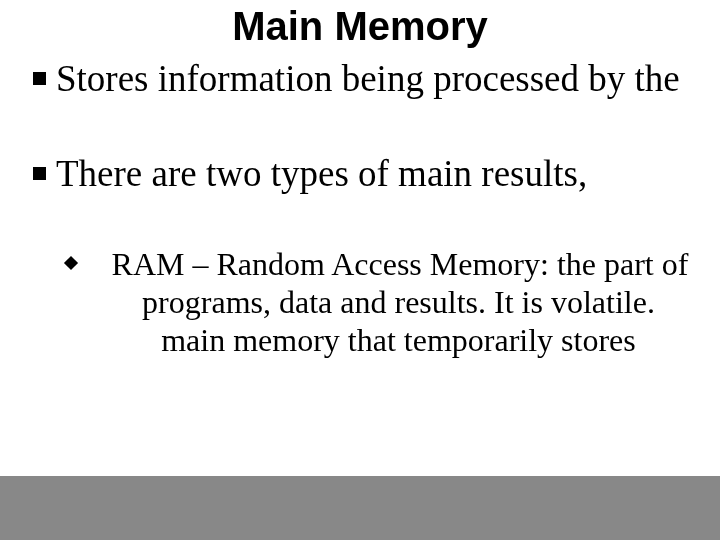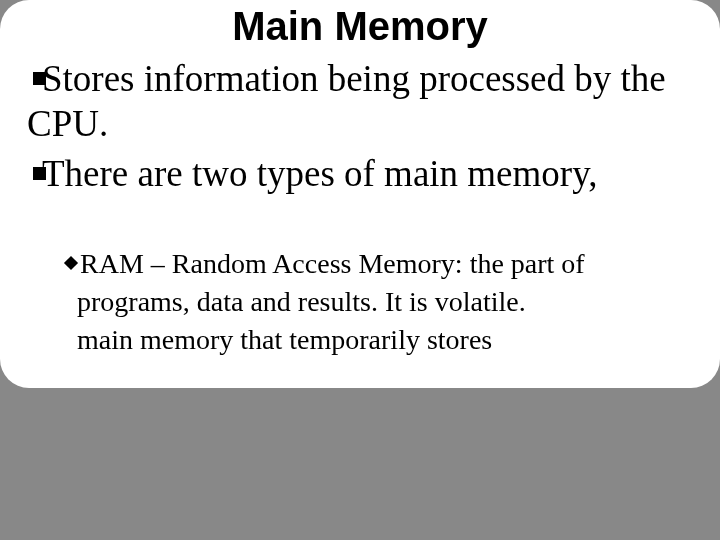--- a/index.html
+++ b/index.html
@@ -1,52 +1,51 @@
 <!DOCTYPE html>
 <html><head>
 <meta charset="utf-8">
 <style>
   html, body { margin: 0; padding: 0; background: #888; }
   .slide {
     position: relative;
     width: 720px;
-    height: 388px;
+    height: 476px;
     background: #ffffff;
     overflow: hidden;
     font-family: "Liberation Serif", serif;
     color: #000000;
-    border-radius: 29px;
   }
   .title {
     position: absolute;
     top: 2px;
     left: 0;
     width: 720px;
     text-align: center;
     font-family: "Liberation Sans", sans-serif;
     font-weight: bold;
     font-size: 40px;
     line-height: 48px;
     letter-spacing: 0px;
     color: #000000;
   }
   .item { position: absolute; left: 0; right: 0; }
-  .lvl1 .text { margin-left: 27px; }
+  .lvl1 .text { margin-left: 41px; }
   .lvl1 .line { font-size: 37px; line-height: 45px; white-space: nowrap; }
   .lvl1 .line.first { padding-left: 15px; }
   .sq-bullet {
     position: absolute;
     left: 33px;
     top: 16px;
     width: 13px;
     height: 13px;
     background: #000000;
   }
   .lvl2 .text { margin-left: 77px; }
-  .lvl2 .line { font-size: 28px; line-height: 38px; white-space: nowrap; }
+  .lvl2 .line { font-size: 32px; line-height: 38px; white-space: nowrap; text-align: center; }
   .lvl2 .line.first { padding-left: 3px; }
   .dia-bullet {
     position: absolute;
     left: 66px;
     top: 13px;
     width: 10px;
     height: 10px;
     background: #000000;
     transform: rotate(45deg);
   }
@@ -77,28 +76,27 @@
 <body>
 
 <div class="slide">
 
   <div class="title">Main Memory</div>
 
   <div class="item lvl1" style="top:56px">
     <span class="sq-bullet"></span>
     <div class="text">
       <div class="line first">Stores information being processed by the</div>
-      <div class="line">CPU.</div>
     </div>
   </div>
 
   <div class="item lvl1" style="top:151px">
     <span class="sq-bullet"></span>
     <div class="text">
-      <div class="line first">There are two types of main memory,</div>
+      <div class="line first">There are two types of main results,</div>
     </div>
   </div>
 
   <div class="item lvl2" style="top:245px">
     <span class="dia-bullet"></span>
     <div class="text">
       <div class="line first">RAM – Random Access Memory: the part of</div>
       <div class="line">programs, data and results. It is volatile.</div>
       <div class="line">main memory that temporarily stores</div>
     </div>

